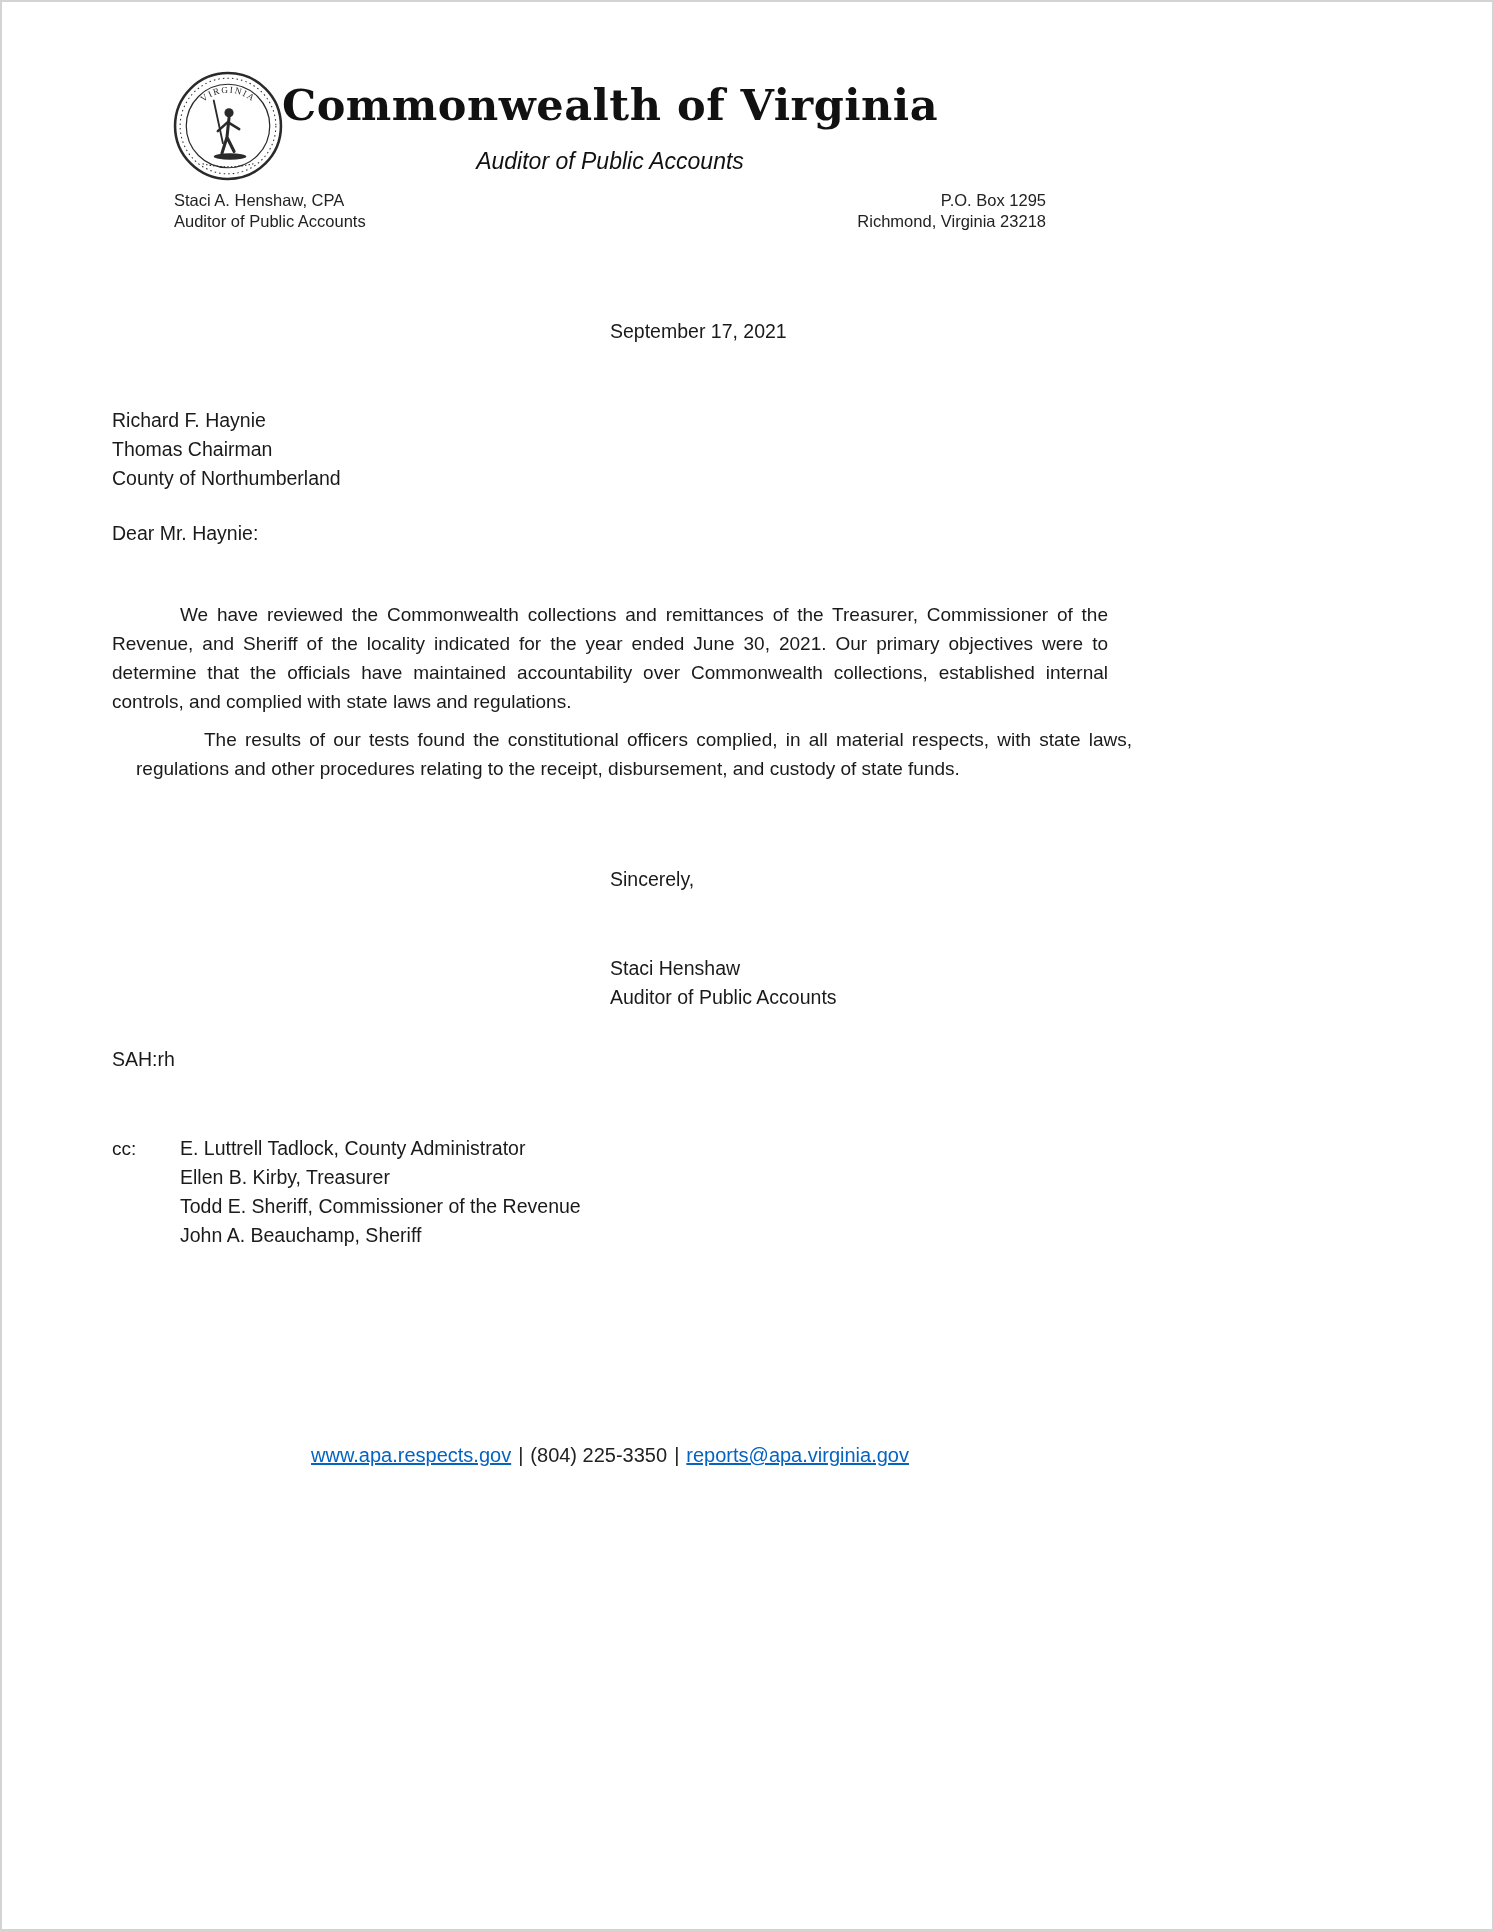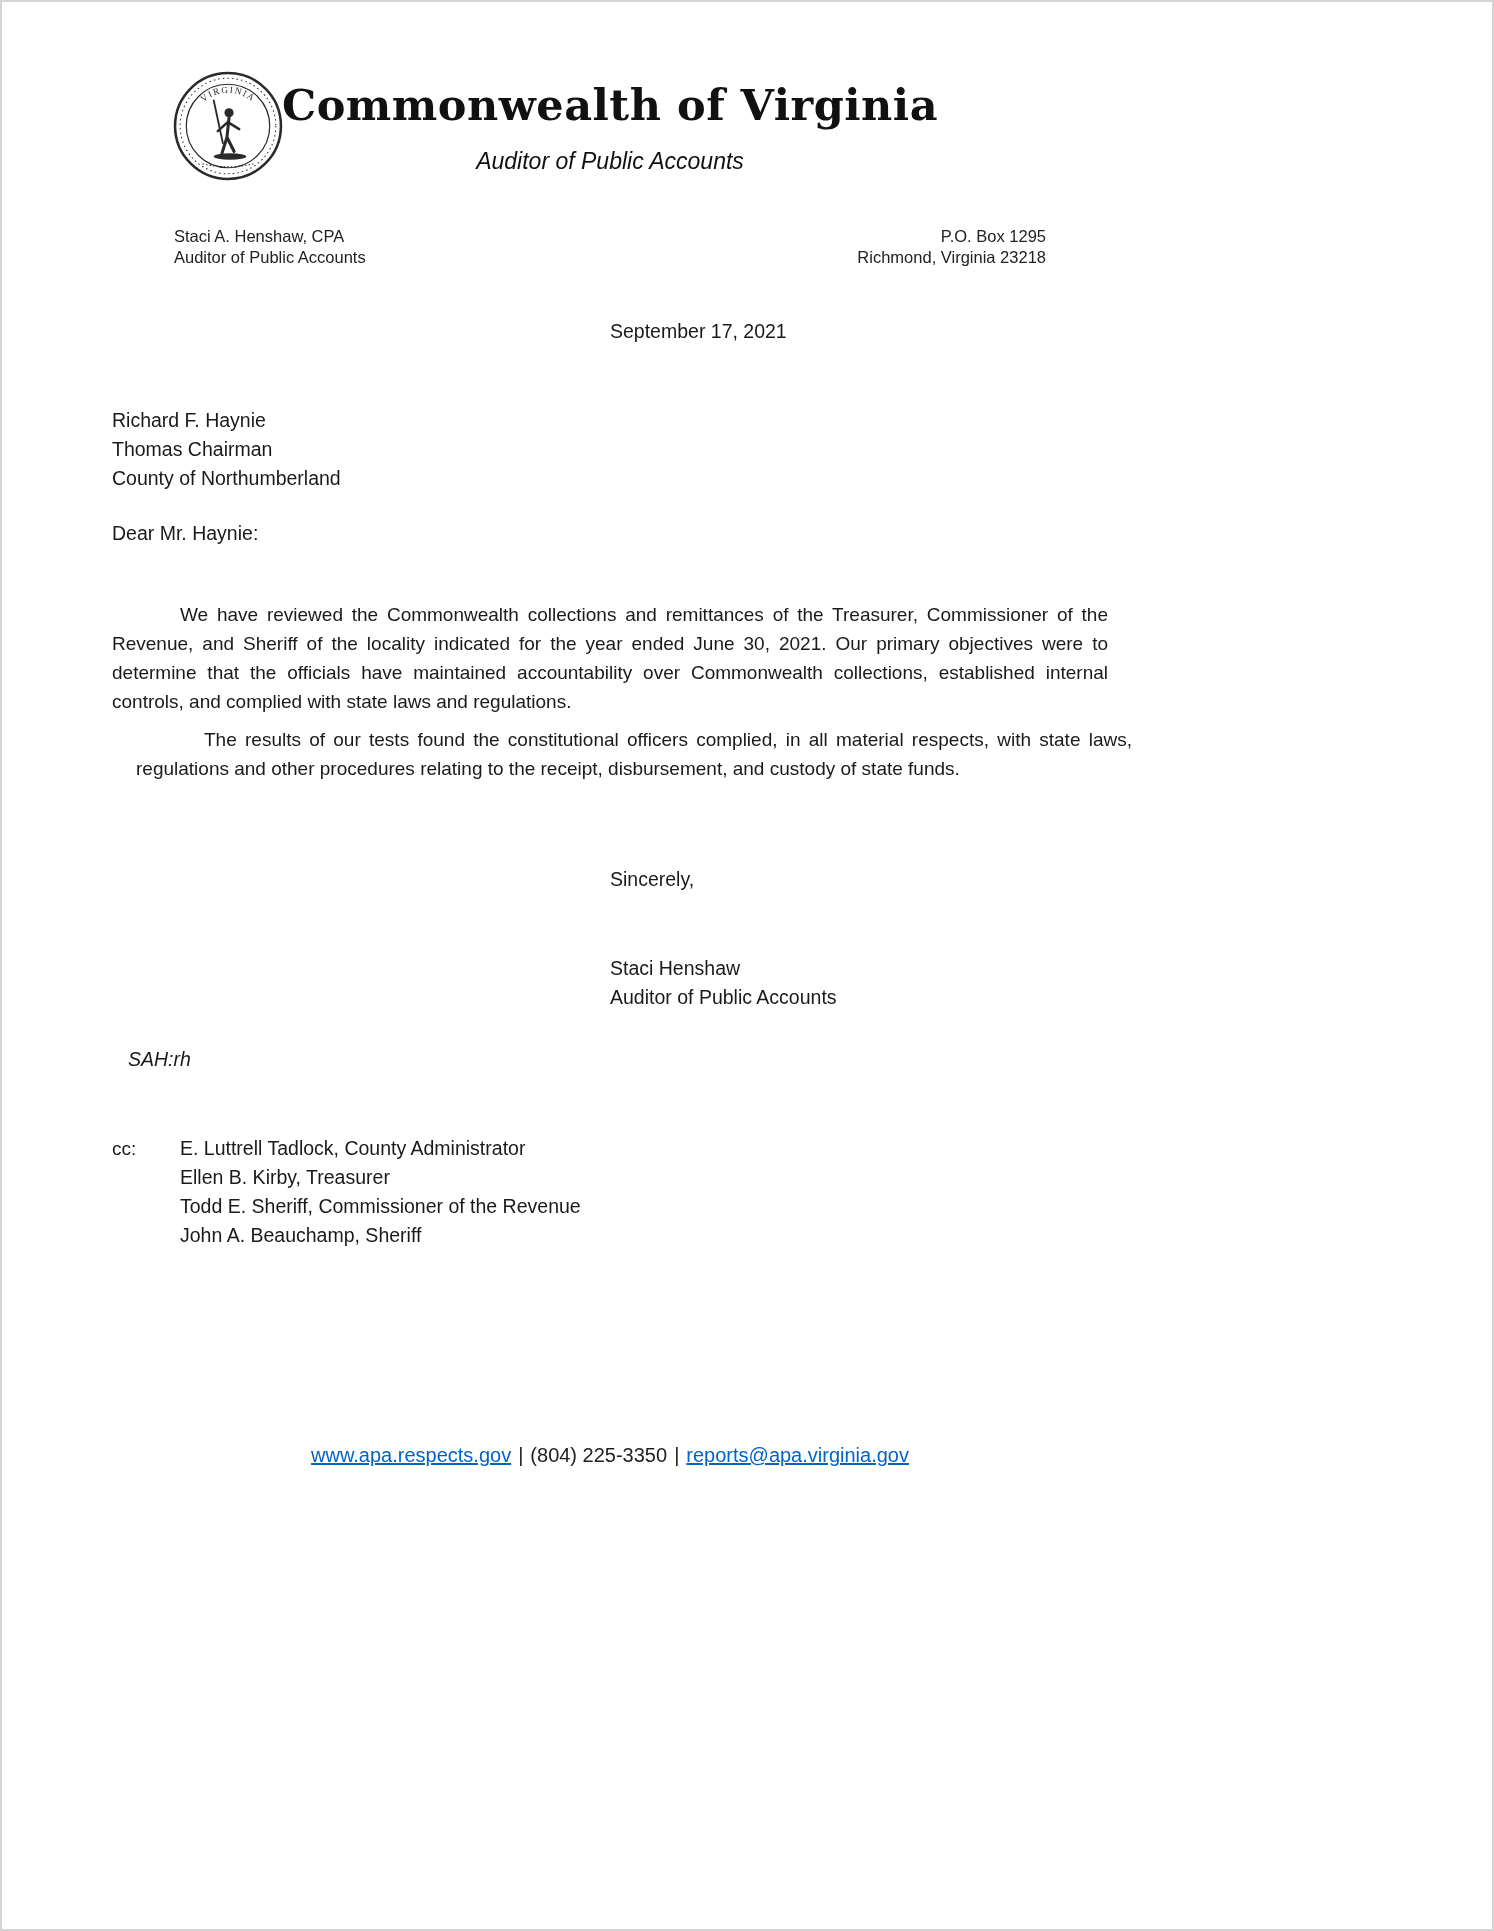--- a/index.html
+++ b/index.html
@@ -43,21 +43,20 @@
   }
 
   .contact-row {
     left: 110px; top: 188px; width: 996px;
     display: flex;
     justify-content: space-between;
     padding: 0 62px;
     font-size: 16.5px;
     line-height: 21px;
     color: #222;
-    margin-top: 36px;
   }
   .contact-right { text-align: right; }
 
   
   .date-line { left: 608px; top: 318px; font-size: 19.5px; }
 
   .recipient-block { left: 110px; top: 404px; font-size: 19.5px; line-height: 29px; }
 
   .salutation { left: 110px; top: 520px; font-size: 19.5px; }
 
@@ -69,21 +68,21 @@
     text-indent: 68px;
     color: #1a1a1a;
   }
   .para-1 { top: 598px; }
   .para-2 { top: 723px; margin-left: 24px; }
 
   .closing { left: 608px; top: 866px; font-size: 19.5px; }
 
   .signature-block { left: 608px; top: 952px; font-size: 19.5px; line-height: 29px; }
 
-  .reference-line { left: 126px; top: 1046px; font-size: 19.5px; font-style: italic; }
+  .reference-line { left: 110px; top: 1046px; font-size: 19.5px; }
 
   .cc-label { left: 110px; top: 1132px; font-size: 19px; line-height: 29px; }
   .cc-list { left: 178px; top: 1132px; font-size: 19.5px; line-height: 29px; }
 
   
   .footer {
     left: 110px; top: 1442px; width: 996px;
     text-align: center;
     font-size: 20px;
     color: #222;

